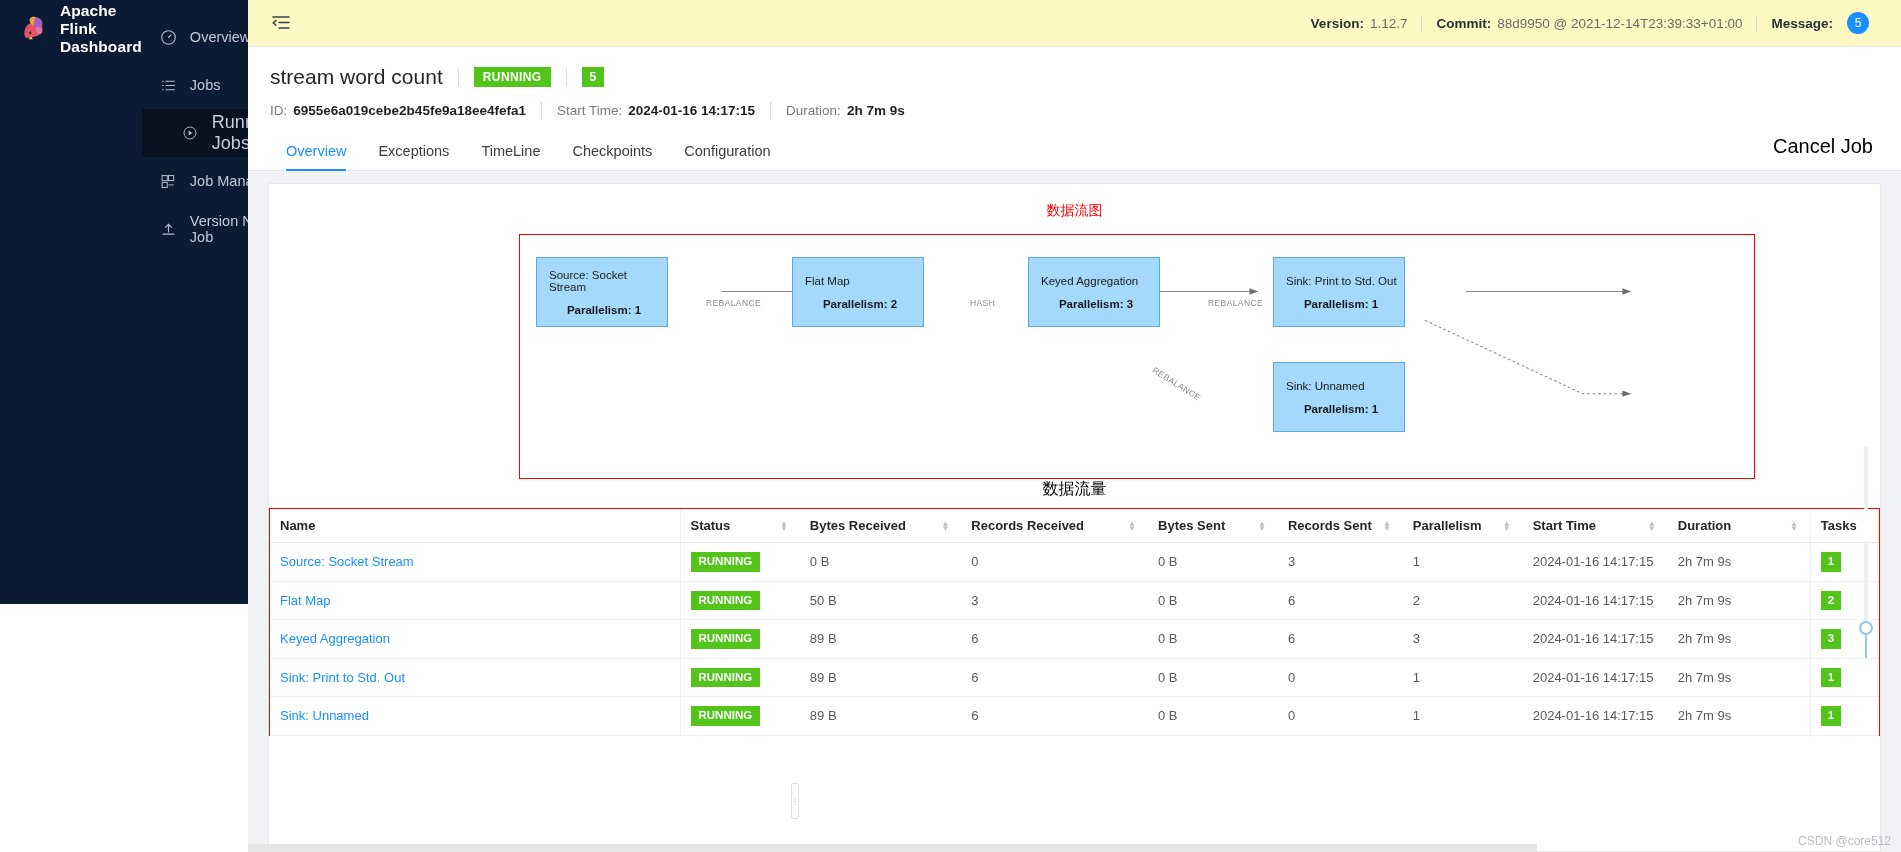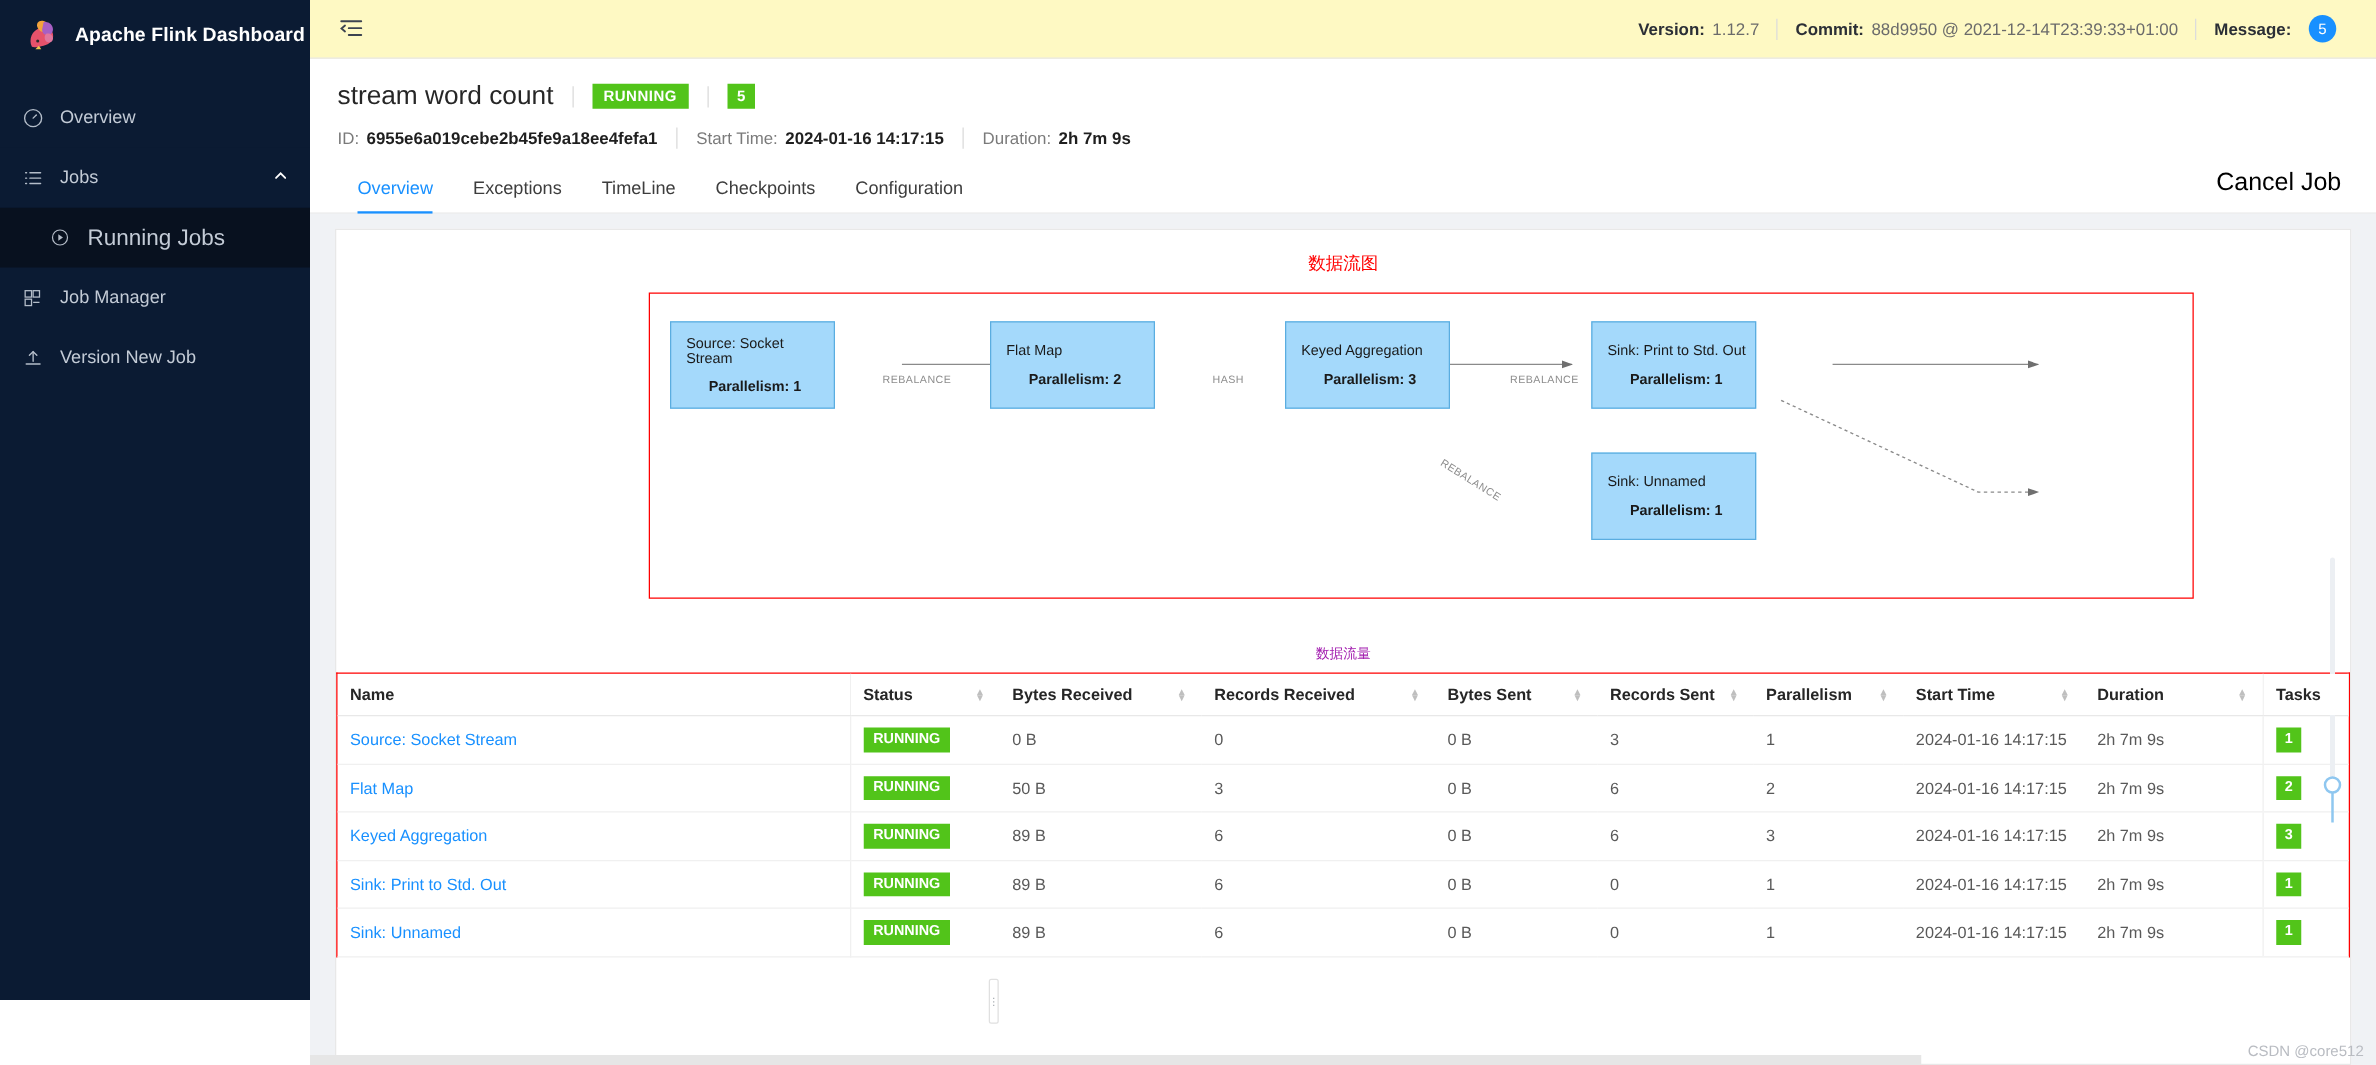--- a/index.html
+++ b/index.html
@@ -6,24 +6,24 @@
   html, body {
     width: 1901px; height: 852px;
     font-family: "Liberation Sans", sans-serif;
     background: #ffffff;
     overflow: hidden;
   }
   .app { display: flex; width: 1901px; height: 852px; }
 
   
   .sidebar {
-    width: 248px; min-width: 248px; height: 800px;
+    width: 248px; min-width: 248px; height: 604px;
     background: #0b1b33;
     color: #c7ced8;
-    display: flex; flex-direction: column;
+    display: flex; flex-direction: row;
   }
   .brand {
     height: 57px; display: flex; align-items: center; gap: 12px;
     padding-left: 18px;
   }
   .brand-logo { width: 30px; height: 30px; position: relative; flex: none; }
   .brand-title { color: #ffffff; font-size: 15.5px; font-weight: bold; letter-spacing: .1px; }
   .nav { margin-top: 13px; }
   .nav-item {
     height: 48px; display: flex; align-items: center; gap: 13px;
@@ -118,21 +118,21 @@
     position: absolute; font-size: 8.5px; color: #8c8c8c; letter-spacing: .4px;
   }
   svg.edges { position: absolute; inset: 0; width: 100%; height: 100%; pointer-events: none; }
 
   
   .rail { position: absolute; right: 12px; top: 262px; width: 4px; height: 180px; background: #eceff3; border-radius: 2px; }
   .rail-knob { position: absolute; right: 7px; top: 437px; width: 14px; height: 14px; border-radius: 50%; border: 2px solid #8fc7f0; background: #fff; }
   .rail-knob-line { position: absolute; right: 13px; top: 444px; width: 2px; height: 30px; background: #8fc7f0; }
 
   
-  .table-label { text-align: center; color: #a21caf; font-size: 11px; margin-top: 36px; }
+  .table-label { text-align: center; color: #000000; font-size: 16px; }
   .tbl-outer { margin: 8px 0 0 0; border: 1px solid #ff0000; border-bottom: none; }
   table.flow { width: 100%; border-collapse: collapse; font-size: 13px; table-layout: fixed; }
   table.flow th {
     text-align: left; font-weight: bold; color: #262626; font-size: 13px;
     padding: 9px 10px; border-bottom: 1px solid #e8e8e8; background: #fff;
     position: relative; white-space: nowrap;
   }
   table.flow th .sorter {
     position: absolute; right: 12px; top: 50%; transform: translateY(-50%);
     display: flex; flex-direction: column; line-height: 5px; color: #bfbfbf; font-size: 8px;

